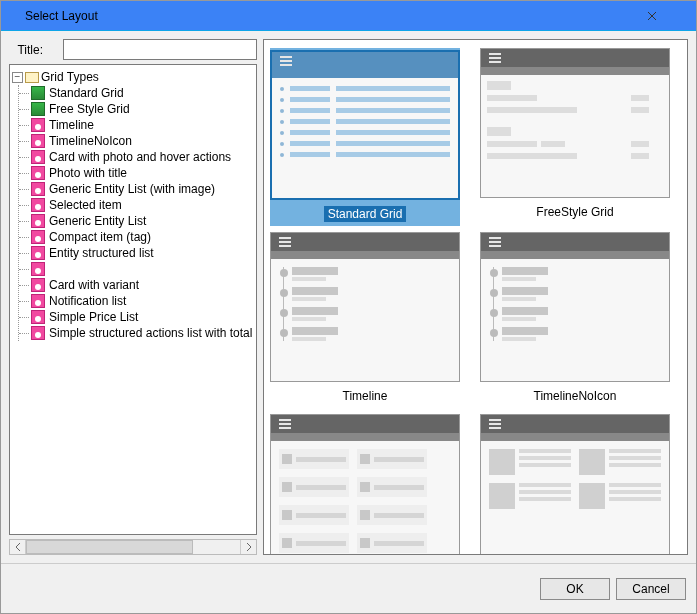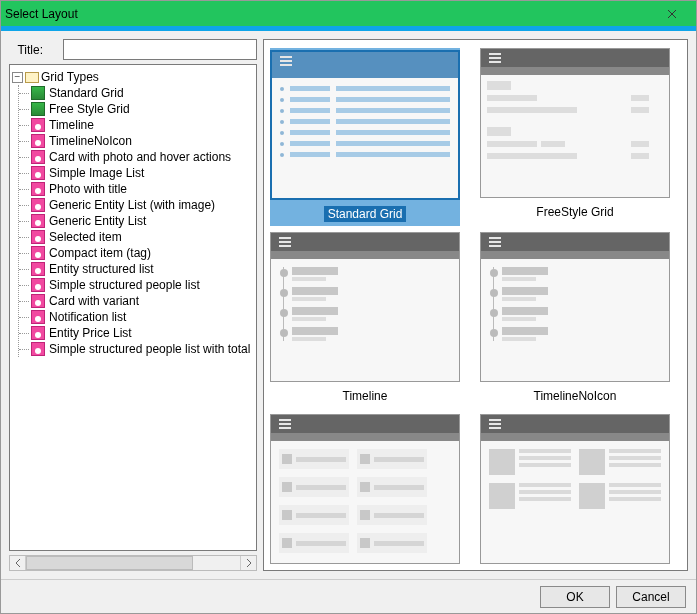--- a/index.html
+++ b/index.html
@@ -1,18 +1,18 @@
 <!DOCTYPE html>
 <html><head>
 <meta charset="utf-8">
 <style>
   * { box-sizing: border-box; }
   html, body { margin: 0; padding: 0; font-family: "Segoe UI", Tahoma, sans-serif; font-size: 12px; background: #fff; color: #000; }
   .window { width: 697px; height: 614px; border: 1px solid #999; background: #f0f0f0; display: flex; flex-direction: column; }
-  .titlebar { height: 30px; background: #22c55e; border-bottom: 5px solid #0ea5e9; display: flex; align-items: center; padding: 0 4px; }
+  .titlebar { height: 30px; background: #3b82f6; border-bottom: 1px solid #0ea5e9; display: flex; align-items: center; padding: 0 24px; }
   .titlebar .title { flex: 1; font-size: 12px; }
   .titlebar .close { width: 40px; height: 100%; display: flex; align-items: center; justify-content: center; }
   .body { flex: 1; display: flex; gap: 6px; padding: 8px; overflow: hidden; }
   .left-col { width: 248px; display: flex; flex-direction: column; gap: 4px; }
   .title-row { display: flex; align-items: center; gap: 20px; }
   .title-row label { width: 34px; text-align: right; }
   .title-row input { flex: 1; height: 21px; border: 1px solid #7a7a7a; background: #fff; padding: 0 3px; font: inherit; }
   .tree-pane { flex: 1; border: 1px solid #7a7a7a; background: #fff; overflow: auto; position: relative; }
   .tree { padding: 4px 2px 8px 2px; white-space: nowrap; min-width: 100%; }
   .root { display: flex; align-items: center; gap: 2px; padding: 1px 0; }
@@ -59,21 +59,21 @@
   .tl-thick { width:46px; height:8px; background:#c7c7c7; }
   .tl-thin { width:34px; height:4px; background:#ddd; }
   .cards { display:flex; flex-wrap:wrap; gap:8px; }
   .card { width:70px; height:20px; background:#eee; display:flex; align-items:center; gap:4px; padding:3px; }
   .sq { width:10px; height:10px; background:#c8c8c8; }
   .ln { flex:1; height:5px; background:#d5d5d5; }
   .bigrow { display:flex; gap:8px; margin-bottom:8px; }
   .bigsq { width:26px; height:26px; background:#d0d0d0; }
   .lines { flex:1; display:flex; flex-direction:column; gap:3px; }
   .lines div { height:4px; background:#dadada; }
-  .footer { height: 34px; border-top: 1px solid #ccc; display: flex; align-items: center; justify-content: flex-end; gap: 6px; padding: 0 10px; background: #f0f0f0; }
+  .footer { height: 50px; border-top: 1px solid #ccc; display: flex; align-items: center; justify-content: flex-end; gap: 6px; padding: 0 10px; background: #f0f0f0; }
   .footer button { width: 70px; height: 22px; font: inherit; border: 1px solid #8a8a8a; background: #e7e7e7; }
 </style>
 </head>
 <body>
 
 <div class="window">
   <div class="titlebar">
     <span class="title">Select Layout</span>
     <div class="close">
       <svg width="10" height="10" viewBox="0 0 10 10">
@@ -111,65 +111,60 @@
               <div class="node">
                 <span class="ico-pink"></span>
                 <span>TimelineNoIcon</span>
               </div>
               <div class="node">
                 <span class="ico-pink"></span>
                 <span>Card with photo and hover actions</span>
               </div>
               <div class="node">
                 <span class="ico-pink"></span>
-                <span>Simple Image List</span>
-              </div>
-              <div class="node">
-                <span class="ico-pink"></span>
                 <span>Photo with title</span>
               </div>
               <div class="node">
                 <span class="ico-pink"></span>
                 <span>Generic Entity List (with image)</span>
               </div>
               <div class="node">
                 <span class="ico-pink"></span>
+                <span>Selected item</span>
+              </div>
+              <div class="node">
+                <span class="ico-pink"></span>
                 <span>Generic Entity List</span>
               </div>
               <div class="node">
                 <span class="ico-pink"></span>
-                <span>Selected item</span>
-              </div>
-              <div class="node">
-                <span class="ico-pink"></span>
                 <span>Compact item (tag)</span>
               </div>
               <div class="node">
                 <span class="ico-pink"></span>
                 <span>Entity structured list</span>
               </div>
               <div class="node">
                 <span class="ico-pink"></span>
-                <span>Simple structured people list</span>
               </div>
               <div class="node">
                 <span class="ico-pink"></span>
                 <span>Card with variant</span>
               </div>
               <div class="node">
                 <span class="ico-pink"></span>
                 <span>Notification list</span>
               </div>
               <div class="node">
                 <span class="ico-pink"></span>
-                <span>Entity Price List</span>
-              </div>
-              <div class="node">
-                <span class="ico-pink"></span>
-                <span>Simple structured people list with total</span>
+                <span>Simple Price List</span>
+              </div>
+              <div class="node">
+                <span class="ico-pink"></span>
+                <span>Simple structured actions list with total</span>
               </div>
             </div>
           </div>
       </div>
       <div class="hscroll">
         <div class="btn">
           <svg width="6" height="8" viewBox="0 0 6 8">
               <path d="M5 0 L1 4 L5 8" fill="none" stroke="#666"></path>
             </svg>
         </div>

